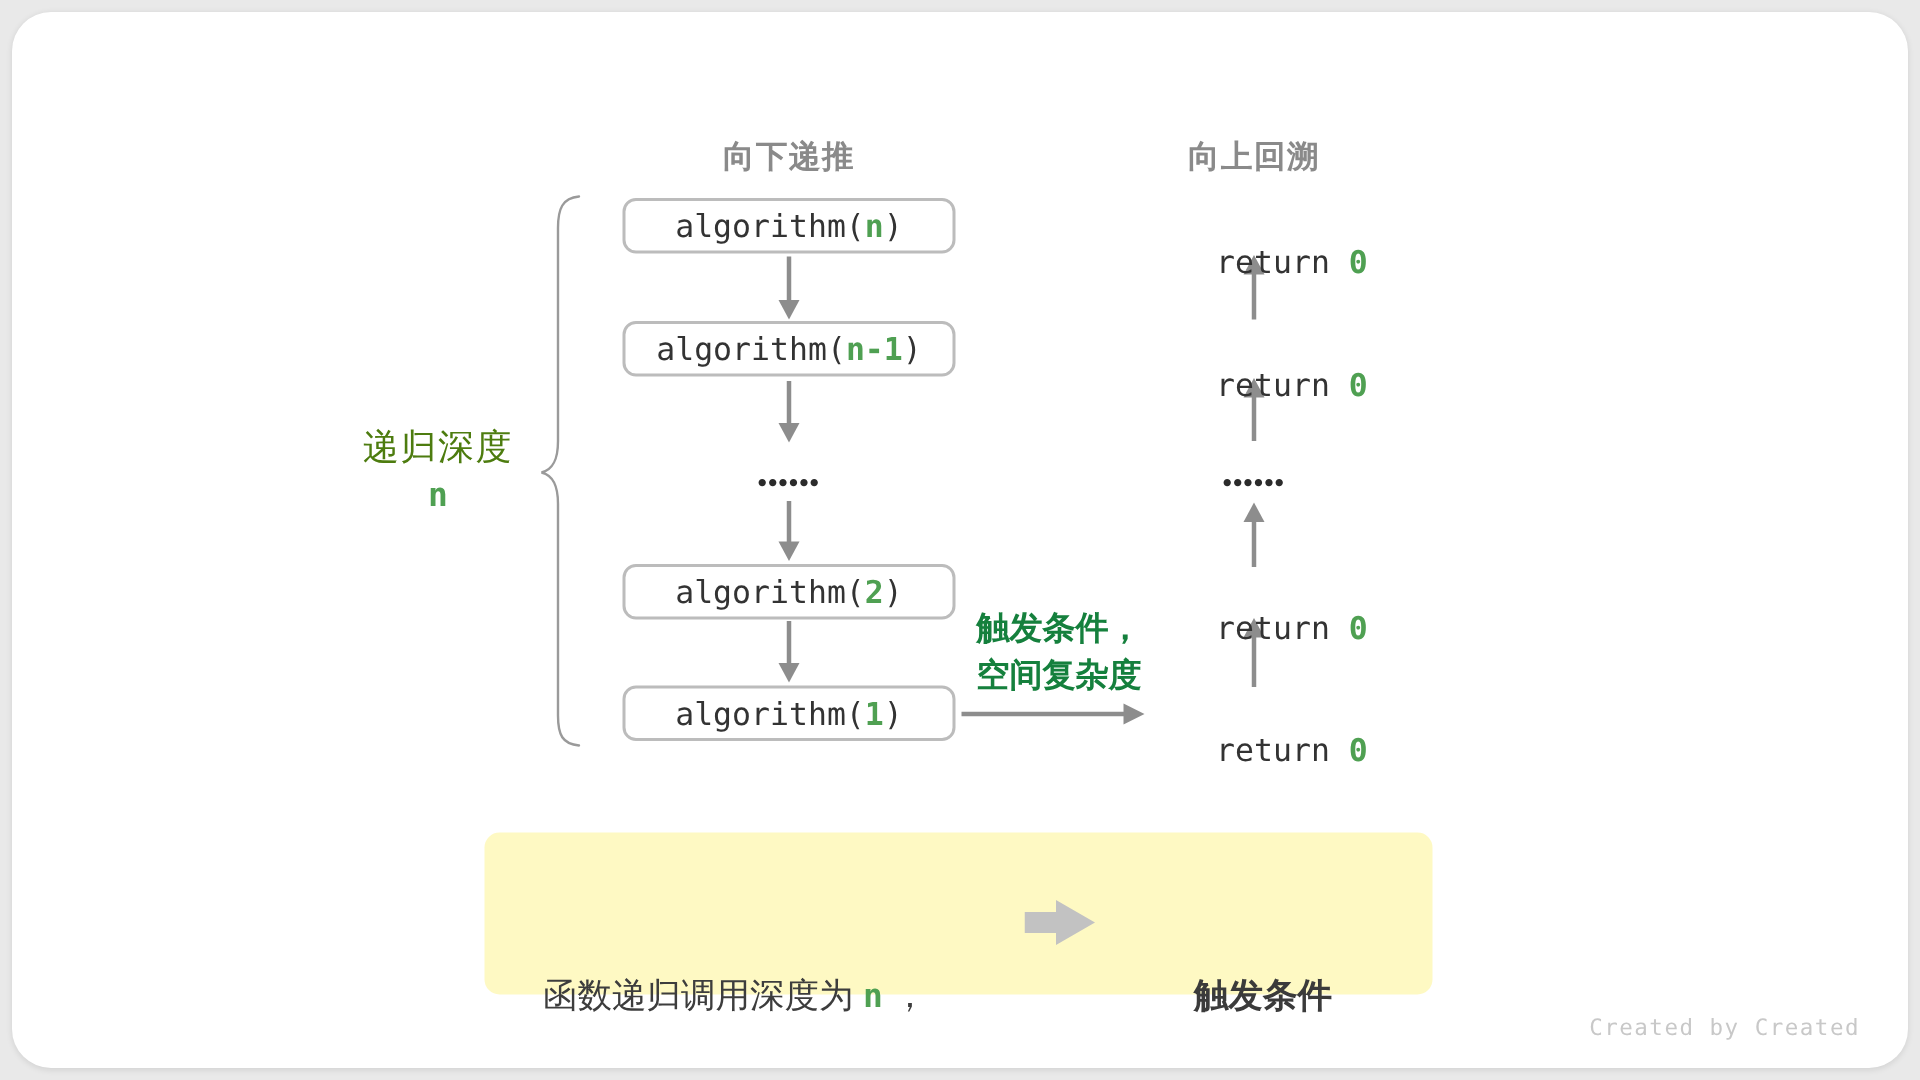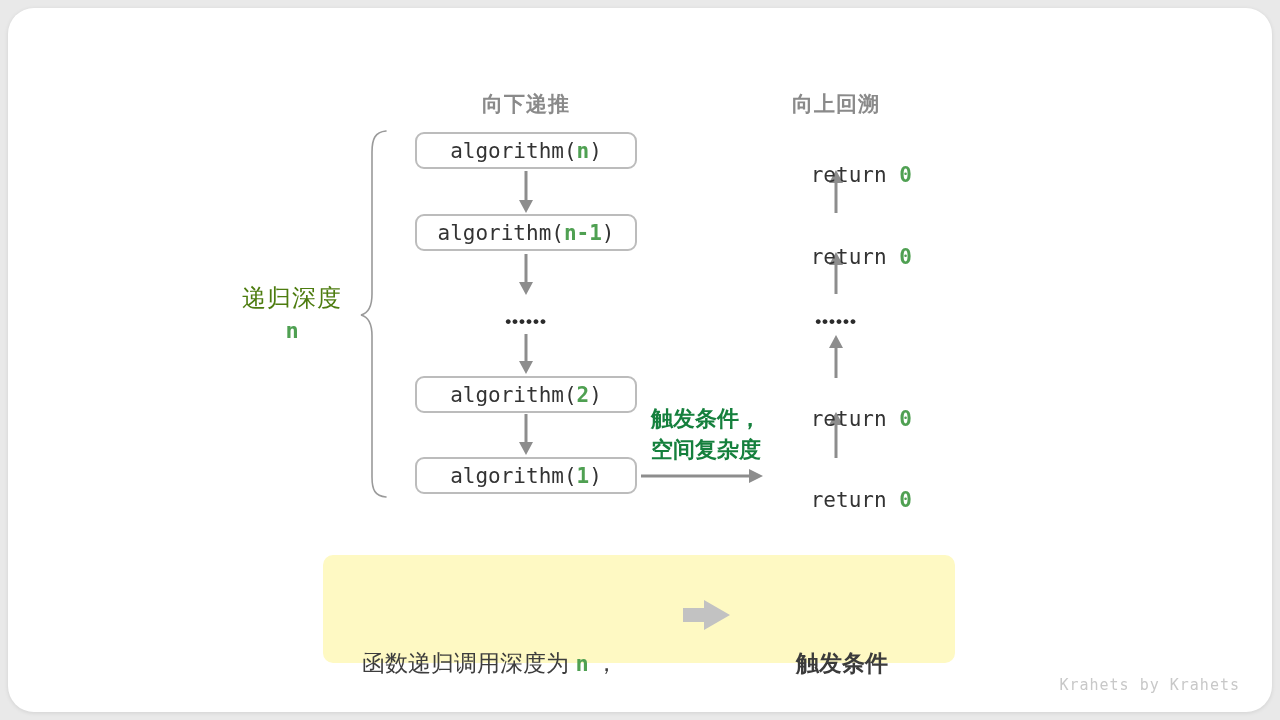--- a/index.html
+++ b/index.html
@@ -181,14 +181,14 @@
     </div>
     <svg class="summary-arrow" width="48" height="32" viewBox="0 0 48 32">
       <polygon points="0,9 21,9 21,1 47,16 21,31 21,23 0,23" fill="#c2c2c2"></polygon>
     </svg>
     <div class="summary-right">
       <div class="summary-title cjk">触发条件</div>
       
     </div>
   </div>
 
-  <div class="watermark mono">Krahets by Krahets</div>
+  <div class="watermark mono">Created by Created</div>
 </div>
 
 </body></html>

